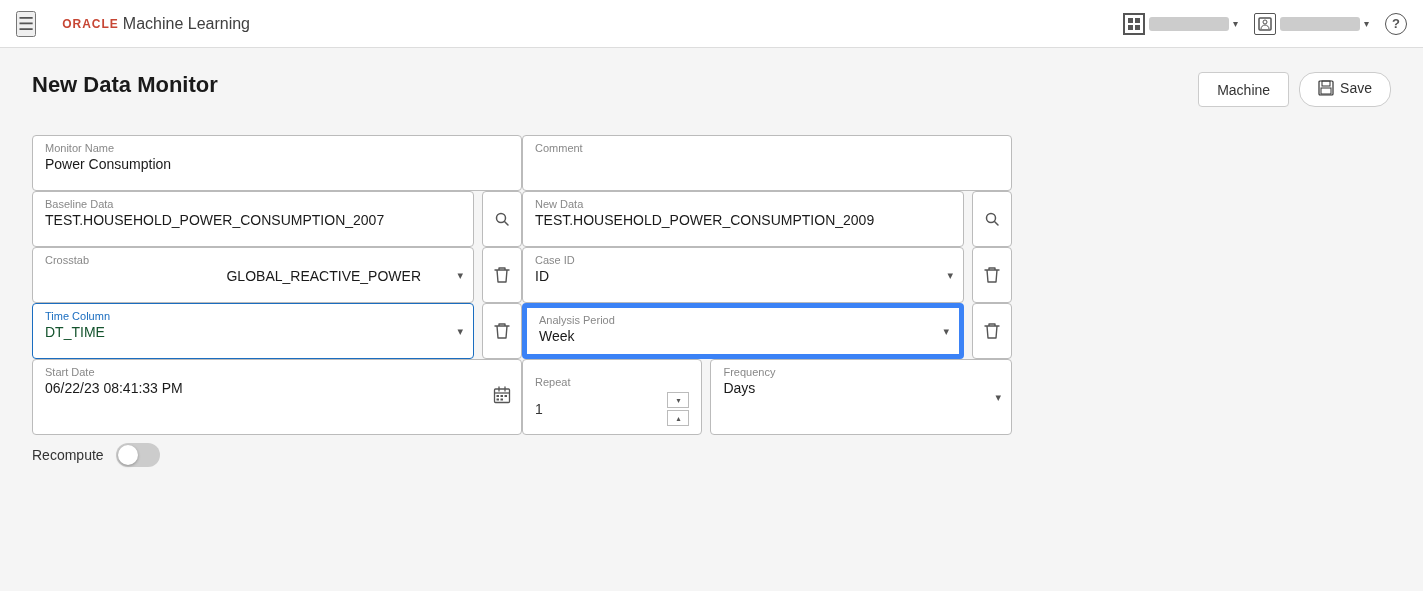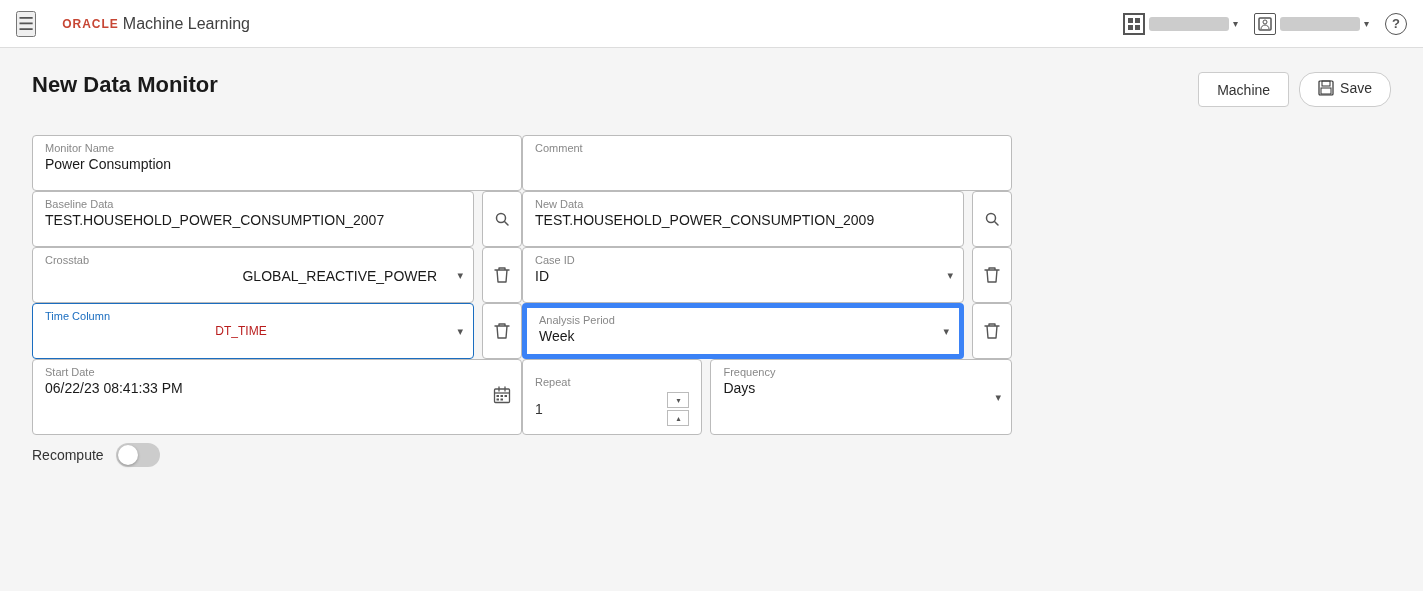--- a/index.html
+++ b/index.html
@@ -431,21 +431,21 @@
       </div>
       <button class="action-btn" title="Search">
         <svg width="16" height="16" viewBox="0 0 16 16" fill="none">
           <circle cx="7" cy="7" r="4.5" stroke="#555" stroke-width="1.5"></circle>
           <line x1="10.5" y1="10.5" x2="14" y2="14" stroke="#555" stroke-width="1.5" stroke-linecap="round"></line>
         </svg>
       </button>
     </div>
 
     <div class="dropdown-delete-row">
-      <div class="dropdown-field" style="flex:1;position:relative;border:1px solid #bbb;border-radius:4px;background:#fff;padding:6px 36px 8px 12px;min-height:56px;">
+      <div class="dropdown-field" style="flex:1;position:relative;border:1px solid #bbb;border-radius:4px;background:#fff;padding:6px 52px 8px 12px;min-height:56px;">
         <span class="form-field-label">Crosstab</span>
         <div style="font-size:14px;color:#1a1a1a;text-align:right;">GLOBAL_REACTIVE_POWER</div>
         <span class="dropdown-arrow">▾</span>
       </div>
       <button class="action-btn" title="Delete">
         <svg width="16" height="18" viewBox="0 0 16 18" fill="none">
           <path d="M1 4h14M5 4V2h6v2M3 4l1 12h8l1-12" stroke="#555" stroke-width="1.4" stroke-linecap="round" stroke-linejoin="round"></path>
         </svg>
       </button>
     </div>
@@ -458,21 +458,21 @@
       <button class="action-btn" title="Delete">
         <svg width="16" height="18" viewBox="0 0 16 18" fill="none">
           <path d="M1 4h14M5 4V2h6v2M3 4l1 12h8l1-12" stroke="#555" stroke-width="1.4" stroke-linecap="round" stroke-linejoin="round"></path>
         </svg>
       </button>
     </div>
 
     <div class="dropdown-delete-row">
       <div class="dropdown-field" style="flex:1;position:relative;border:1.5px solid #1a6dc0;border-radius:4px;background:#fff;padding:6px 36px 8px 12px;min-height:56px;">
         <span class="form-field-label" style="color:#1a6dc0;">Time Column</span>
-        <div style="font-size:12px;color:#b91c1c;text-align:center;">DT_TIME</div>
+        <div style="font-size:14px;color:#14532d;">DT_TIME</div>
         <span class="dropdown-arrow">▾</span>
       </div>
       <button class="action-btn" title="Delete">
         <svg width="16" height="18" viewBox="0 0 16 18" fill="none">
           <path d="M1 4h14M5 4V2h6v2M3 4l1 12h8l1-12" stroke="#555" stroke-width="1.4" stroke-linecap="round" stroke-linejoin="round"></path>
         </svg>
       </button>
     </div>
     <div class="dropdown-delete-row">
       <div class="dropdown-field" style="flex:1;position:relative;border:5px solid #3b82f6;border-radius:4px;background:#fff;padding:6px 36px 8px 12px;min-height:56px;">

